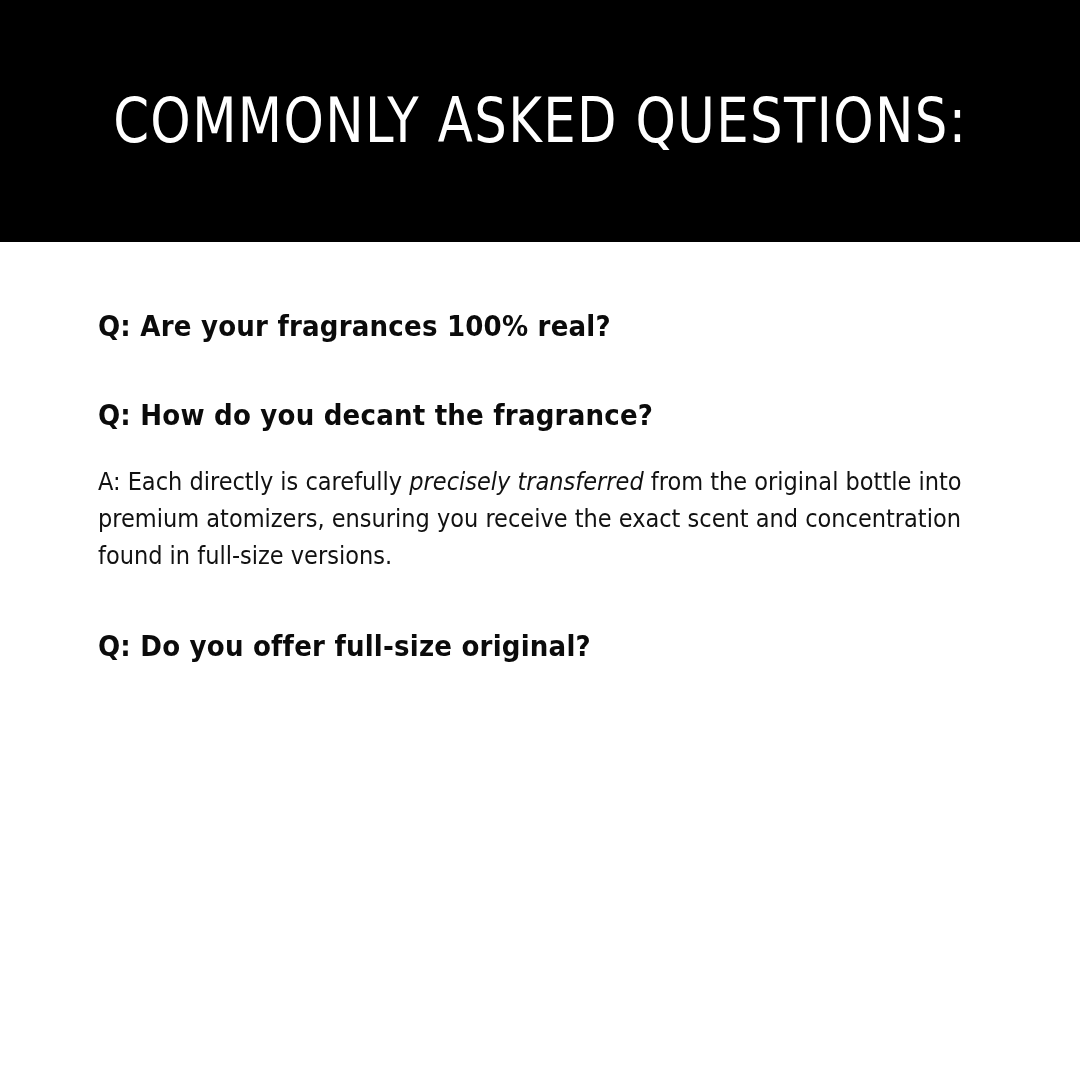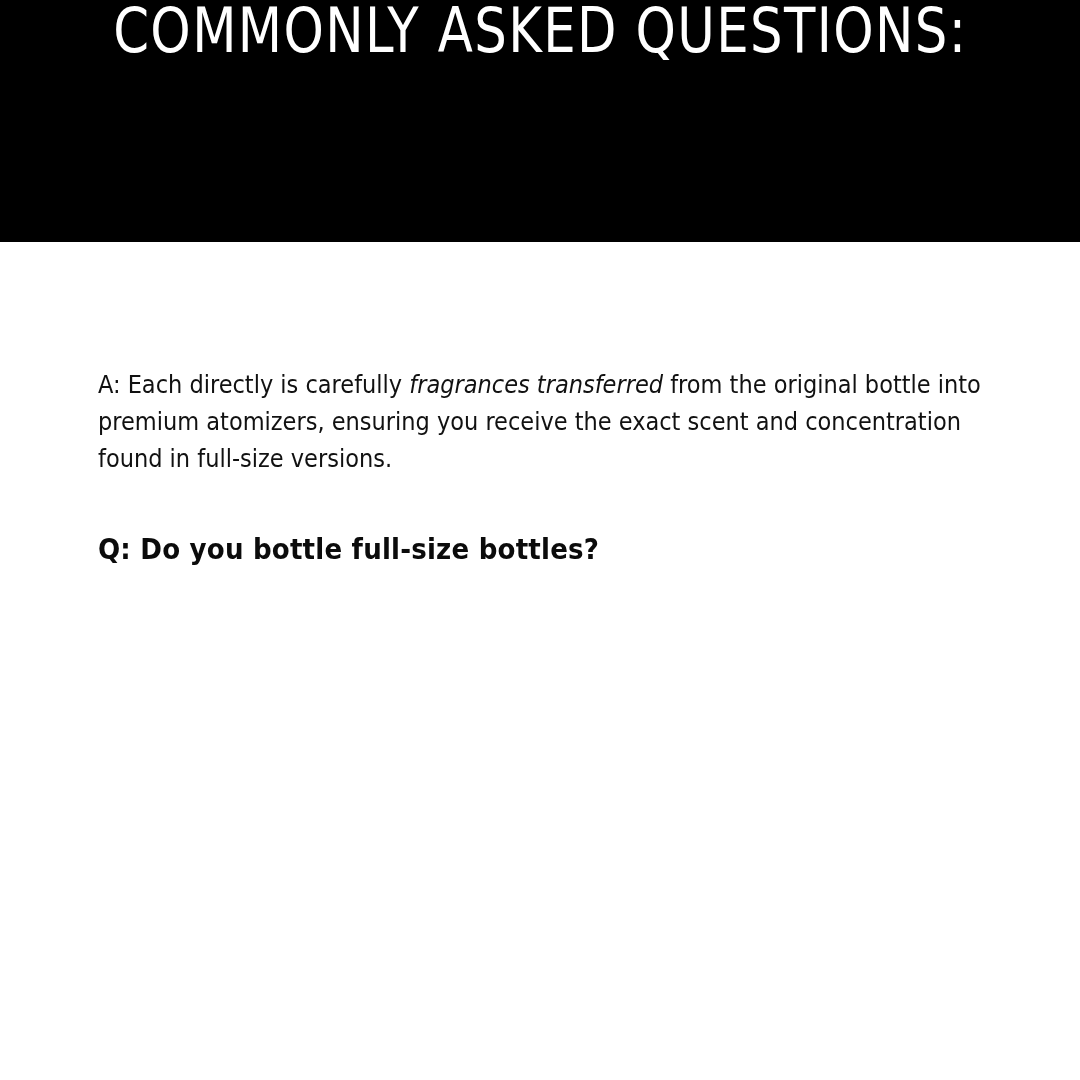--- a/index.html
+++ b/index.html
@@ -20,21 +20,21 @@
     background: #ffffff;
   }
   .header-band {
     position: absolute;
     top: 0;
     left: 0;
     width: 1080px;
     height: 242px;
     background: #000000;
     display: flex;
-    align-items: flex-start;
+    align-items: center;
     justify-content: center;
   }
   .header-title {
     color: #ffffff;
     font-family: "DejaVu Sans Condensed", "Liberation Sans Narrow", "DejaVu Sans", sans-serif;
     font-size: 62px;
     font-weight: 400;
     letter-spacing: 1.5px;
     line-height: 1;
     white-space: nowrap;
@@ -82,24 +82,26 @@
 
 <div class="page">
 
   <div class="header-band">
     <div class="header-title">COMMONLY ASKED QUESTIONS:</div>
   </div>
 
   <div class="content">
 
     <div class="faq-item">
+      <p class="question">Q: Are your fragrances 100% real?</p>
     </div>
 
     <div class="faq-item">
-      <p class="answer"><span>A: Each directly is carefully </span><em>fragrances transferred</em><span> from the original bottle into premium atomizers, ensuring you receive the exact scent and concentration found in full-size versions.</span></p>
+      <p class="question">Q: How do you decant the fragrance?</p>
+      <p class="answer"><span>A: Each directly is carefully </span><em>precisely transferred</em><span> from the original bottle into premium atomizers, ensuring you receive the exact scent and concentration found in full-size versions.</span></p>
     </div>
 
     <div class="faq-item">
-      <p class="question">Q: Do you bottle full-size bottles?</p>
+      <p class="question">Q: Do you offer full-size original?</p>
     </div>
 
   </div>
 </div>
 
 </body></html>

